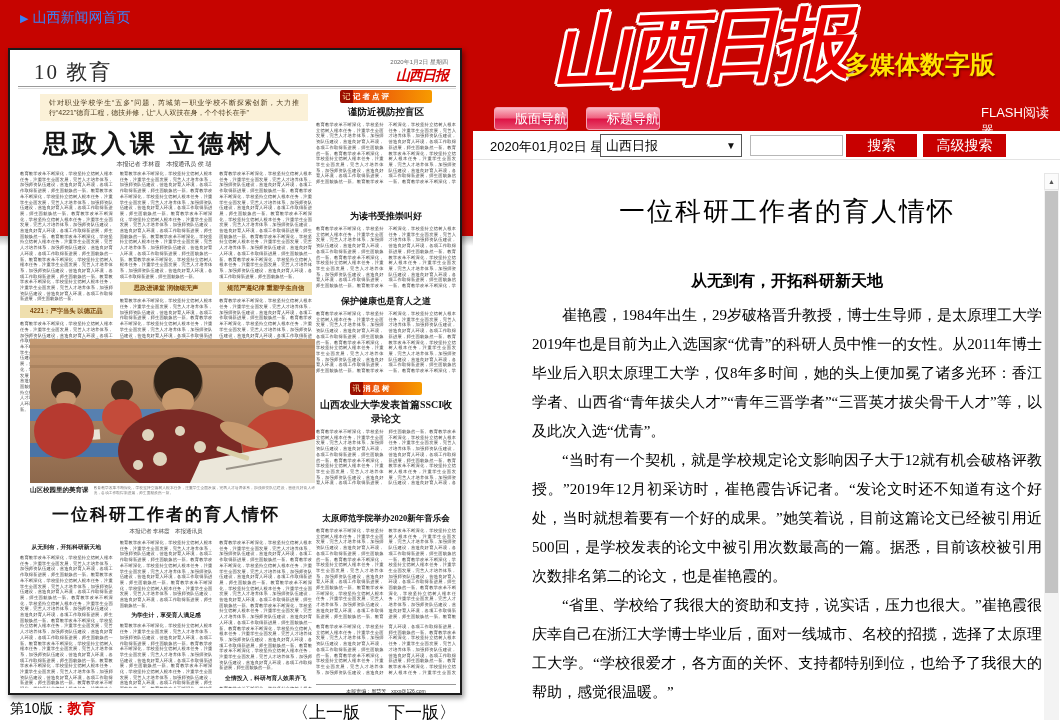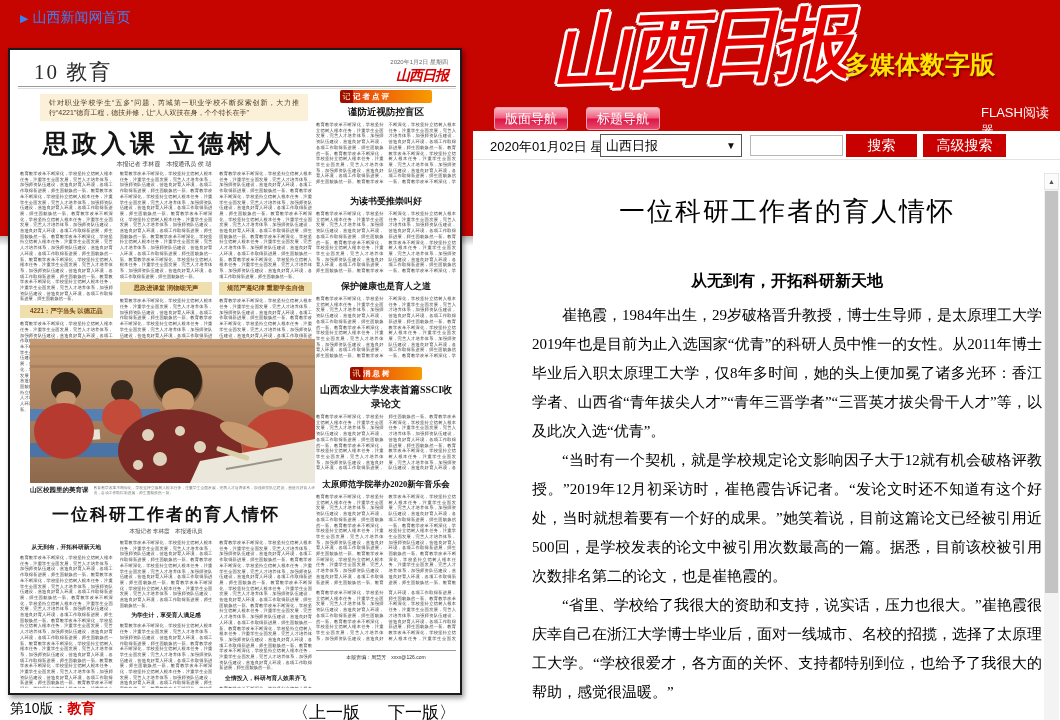--- a/index.html
+++ b/index.html
@@ -15,21 +15,21 @@
   .logo{position:absolute;left:552px;top:-4px;font-family:"Liberation Serif",serif;
     font-size:78px;font-weight:bold;font-style:italic;color:#e50000;letter-spacing:-4px;
     transform:rotate(-2deg);
     text-shadow:-2px -2px 0 #fff,2px -2px 0 #fff,-2px 2px 0 #fff,2px 2px 0 #fff,
       0 -3px 0 #fff,0 3px 0 #fff,-3px 0 0 #fff,3px 0 0 #fff;white-space:nowrap}
   .edition{position:absolute;left:845px;top:48px;font-size:25px;font-weight:bold;
     color:#ffe400;text-shadow:1px 2px 2px rgba(60,0,0,.6);white-space:nowrap}
   .flash{position:absolute;left:981px;top:104px;color:#fff;font-size:13px;cursor:pointer}
   .pill{position:absolute;top:107px;width:74px;height:23px;border-radius:3px;cursor:pointer;
     background:linear-gradient(#f9bac6,#ef5f7e 48%,#de1245 52%,#e74a6c);
-    border:1px solid #f6a0b2;color:#fff;font-size:13px;text-align:center;line-height:21px}
+    border:1px solid #f6a0b2;color:#fff;font-size:13px;text-align:right;line-height:21px}
   .pill.p1{left:494px}.pill.p2{left:586px}
   
   .toolbar{position:absolute;left:473px;top:131px;width:587px;height:29px;background:#fff;
     border-bottom:1px solid #e3e3e3}
   .tb-date{position:absolute;left:17px;top:7px;font-size:13px;color:#000;white-space:nowrap}
   .tb-select{position:absolute;left:127px;top:3px;width:142px;height:23px;border:1px solid #555;
     background:#fff;font-size:13px;color:#000;line-height:21px;padding-left:5px;cursor:pointer}
   .tb-select .arrow{position:absolute;right:5px;top:0;font-size:10px;color:#111;line-height:22px}
   .tb-input{position:absolute;left:277px;top:4px;width:93px;height:21px;border:1px solid #b7b7b7;
     background:#fff;font-size:12px;padding:0 3px;outline:none}
@@ -223,31 +223,31 @@
     </div>
   </div>
 
   <div class="np-rightcol">
     <div class="np-badge">
       <span class="bi">记</span>
       <span class="bt">记者点评</span>
     </div>
     <div class="np-h3" style="font-size:9.5px">谨防近视防控盲区</div>
     <div class="filler twocol" style="height:68px">教育教学改革不断深化，学校坚持立德树人根本任务，注重学生全面发展，完善人才培养体系，加强师资队伍建设，营造良好育人环境，各项工作取得新进展，师生面貌焕然一新。教育教学改革不断深化，学校坚持立德树人根本任务，注重学生全面发展，完善人才培养体系，加强师资队伍建设，营造良好育人环境，各项工作取得新进展，师生面貌焕然一新。教育教学改革不断深化，学校坚持立德树人根本任务，注重学生全面发展，完善人才培养体系，加强师资队伍建设，营造良好育人环境，各项工作取得新进展，师生面貌焕然一新。教育教学改革不断深化，学校坚持立德树人根本任务，注重学生全面发展，完善人才培养体系，加强师资队伍建设，营造良好育人环境，各项工作取得新进展，师生面貌焕然一新。教育教学改革不断深化，学校坚持立德树人根本任务，注重学生全面发展，完善人才培养体系，加强师资队伍建设，营造良好育人环境，各项工作取得新进展，师生面貌焕然一新。教育教学改革不断深化，学校坚持立德树人根本任务，注重学生全面发展，完善人才培养体系，加强师资队伍建设，营造良好育人环境，各项工作取得新进展，师生面貌焕然一新。教育教学改革不断深化，学校坚持立德树人根本任务，注重学生全面发展，完善人才培养体系，加强师资队伍建设，营造良好育人环境，各项工作取得新进展，师生面貌焕然一新。</div>
-    <div class="np-h3" style="font-size:9px;margin-top:5px">为读书受推崇叫好</div>
+    <div class="np-h3" style="font-size:9px;margin-top:20px">为读书受推崇叫好</div>
     <div class="filler twocol" style="height:64px">教育教学改革不断深化，学校坚持立德树人根本任务，注重学生全面发展，完善人才培养体系，加强师资队伍建设，营造良好育人环境，各项工作取得新进展，师生面貌焕然一新。教育教学改革不断深化，学校坚持立德树人根本任务，注重学生全面发展，完善人才培养体系，加强师资队伍建设，营造良好育人环境，各项工作取得新进展，师生面貌焕然一新。教育教学改革不断深化，学校坚持立德树人根本任务，注重学生全面发展，完善人才培养体系，加强师资队伍建设，营造良好育人环境，各项工作取得新进展，师生面貌焕然一新。教育教学改革不断深化，学校坚持立德树人根本任务，注重学生全面发展，完善人才培养体系，加强师资队伍建设，营造良好育人环境，各项工作取得新进展，师生面貌焕然一新。教育教学改革不断深化，学校坚持立德树人根本任务，注重学生全面发展，完善人才培养体系，加强师资队伍建设，营造良好育人环境，各项工作取得新进展，师生面貌焕然一新。教育教学改革不断深化，学校坚持立德树人根本任务，注重学生全面发展，完善人才培养体系，加强师资队伍建设，营造良好育人环境，各项工作取得新进展，师生面貌焕然一新。教育教学改革不断深化，学校坚持立德树人根本任务，注重学生全面发展，完善人才培养体系，加强师资队伍建设，营造良好育人环境，各项工作取得新进展，师生面貌焕然一新。</div>
     <div class="np-h3" style="font-size:9px;margin-top:5px">保护健康也是育人之道</div>
     <div class="filler twocol" style="height:66px">教育教学改革不断深化，学校坚持立德树人根本任务，注重学生全面发展，完善人才培养体系，加强师资队伍建设，营造良好育人环境，各项工作取得新进展，师生面貌焕然一新。教育教学改革不断深化，学校坚持立德树人根本任务，注重学生全面发展，完善人才培养体系，加强师资队伍建设，营造良好育人环境，各项工作取得新进展，师生面貌焕然一新。教育教学改革不断深化，学校坚持立德树人根本任务，注重学生全面发展，完善人才培养体系，加强师资队伍建设，营造良好育人环境，各项工作取得新进展，师生面貌焕然一新。教育教学改革不断深化，学校坚持立德树人根本任务，注重学生全面发展，完善人才培养体系，加强师资队伍建设，营造良好育人环境，各项工作取得新进展，师生面貌焕然一新。教育教学改革不断深化，学校坚持立德树人根本任务，注重学生全面发展，完善人才培养体系，加强师资队伍建设，营造良好育人环境，各项工作取得新进展，师生面貌焕然一新。教育教学改革不断深化，学校坚持立德树人根本任务，注重学生全面发展，完善人才培养体系，加强师资队伍建设，营造良好育人环境，各项工作取得新进展，师生面貌焕然一新。教育教学改革不断深化，学校坚持立德树人根本任务，注重学生全面发展，完善人才培养体系，加强师资队伍建设，营造良好育人环境，各项工作取得新进展，师生面貌焕然一新。</div>
     <div class="np-badge" style="margin-top:5px;width:72px">
       <span class="bi">讯</span>
       <span class="bt">消息树</span>
     </div>
     <div class="np-h3" style="font-size:10px">山西农业大学发表首篇SSCI收录论文</div>
     <div class="filler twocol" style="height:62px">教育教学改革不断深化，学校坚持立德树人根本任务，注重学生全面发展，完善人才培养体系，加强师资队伍建设，营造良好育人环境，各项工作取得新进展，师生面貌焕然一新。教育教学改革不断深化，学校坚持立德树人根本任务，注重学生全面发展，完善人才培养体系，加强师资队伍建设，营造良好育人环境，各项工作取得新进展，师生面貌焕然一新。教育教学改革不断深化，学校坚持立德树人根本任务，注重学生全面发展，完善人才培养体系，加强师资队伍建设，营造良好育人环境，各项工作取得新进展，师生面貌焕然一新。教育教学改革不断深化，学校坚持立德树人根本任务，注重学生全面发展，完善人才培养体系，加强师资队伍建设，营造良好育人环境，各项工作取得新进展，师生面貌焕然一新。教育教学改革不断深化，学校坚持立德树人根本任务，注重学生全面发展，完善人才培养体系，加强师资队伍建设，营造良好育人环境，各项工作取得新进展，师生面貌焕然一新。教育教学改革不断深化，学校坚持立德树人根本任务，注重学生全面发展，完善人才培养体系，加强师资队伍建设，营造良好育人环境，各项工作取得新进展，师生面貌焕然一新。教育教学改革不断深化，学校坚持立德树人根本任务，注重学生全面发展，完善人才培养体系，加强师资队伍建设，营造良好育人环境，各项工作取得新进展，师生面貌焕然一新。</div>
-    <div class="np-h3" style="font-size:8.5px;margin-top:3px">太原师范学院举办2020新年音乐会</div>
+    <div class="np-h3" style="font-size:8.5px;margin-top:22px">太原师范学院举办2020新年音乐会</div>
     <div class="filler twocol" style="height:96px">教育教学改革不断深化，学校坚持立德树人根本任务，注重学生全面发展，完善人才培养体系，加强师资队伍建设，营造良好育人环境，各项工作取得新进展，师生面貌焕然一新。教育教学改革不断深化，学校坚持立德树人根本任务，注重学生全面发展，完善人才培养体系，加强师资队伍建设，营造良好育人环境，各项工作取得新进展，师生面貌焕然一新。教育教学改革不断深化，学校坚持立德树人根本任务，注重学生全面发展，完善人才培养体系，加强师资队伍建设，营造良好育人环境，各项工作取得新进展，师生面貌焕然一新。教育教学改革不断深化，学校坚持立德树人根本任务，注重学生全面发展，完善人才培养体系，加强师资队伍建设，营造良好育人环境，各项工作取得新进展，师生面貌焕然一新。教育教学改革不断深化，学校坚持立德树人根本任务，注重学生全面发展，完善人才培养体系，加强师资队伍建设，营造良好育人环境，各项工作取得新进展，师生面貌焕然一新。教育教学改革不断深化，学校坚持立德树人根本任务，注重学生全面发展，完善人才培养体系，加强师资队伍建设，营造良好育人环境，各项工作取得新进展，师生面貌焕然一新。教育教学改革不断深化，学校坚持立德树人根本任务，注重学生全面发展，完善人才培养体系，加强师资队伍建设，营造良好育人环境，各项工作取得新进展，师生面貌焕然一新。教育教学改革不断深化，学校坚持立德树人根本任务，注重学生全面发展，完善人才培养体系，加强师资队伍建设，营造良好育人环境，各项工作取得新进展，师生面貌焕然一新。教育教学改革不断深化，学校坚持立德树人根本任务，注重学生全面发展，完善人才培养体系，加强师资队伍建设，营造良好育人环境，各项工作取得新进展，师生面貌焕然一新。教育教学改革不断深化，学校坚持立德树人根本任务，注重学生全面发展，完善人才培养体系，加强师资队伍建设，营造良好育人环境，各项工作取得新进展，师生面貌焕然一新。</div>
     <div class="filler twocol" style="height:56px">教育教学改革不断深化，学校坚持立德树人根本任务，注重学生全面发展，完善人才培养体系，加强师资队伍建设，营造良好育人环境，各项工作取得新进展，师生面貌焕然一新。教育教学改革不断深化，学校坚持立德树人根本任务，注重学生全面发展，完善人才培养体系，加强师资队伍建设，营造良好育人环境，各项工作取得新进展，师生面貌焕然一新。教育教学改革不断深化，学校坚持立德树人根本任务，注重学生全面发展，完善人才培养体系，加强师资队伍建设，营造良好育人环境，各项工作取得新进展，师生面貌焕然一新。教育教学改革不断深化，学校坚持立德树人根本任务，注重学生全面发展，完善人才培养体系，加强师资队伍建设，营造良好育人环境，各项工作取得新进展，师生面貌焕然一新。教育教学改革不断深化，学校坚持立德树人根本任务，注重学生全面发展，完善人才培养体系，加强师资队伍建设，营造良好育人环境，各项工作取得新进展，师生面貌焕然一新。教育教学改革不断深化，学校坚持立德树人根本任务，注重学生全面发展，完善人才培养体系，加强师资队伍建设，营造良好育人环境，各项工作取得新进展，师生面貌焕然一新。</div>
     <div class="np-editor">本版责编：周慧芳　xxxx@126.com</div>
   </div>
  </div>
 </div>
 
 <div class="pg-footer"><span>第10版：</span><span class="sec">教育</span></div>
 <div class="pg-nav">
   <span>〈上一版</span><span>下一版〉</span>

